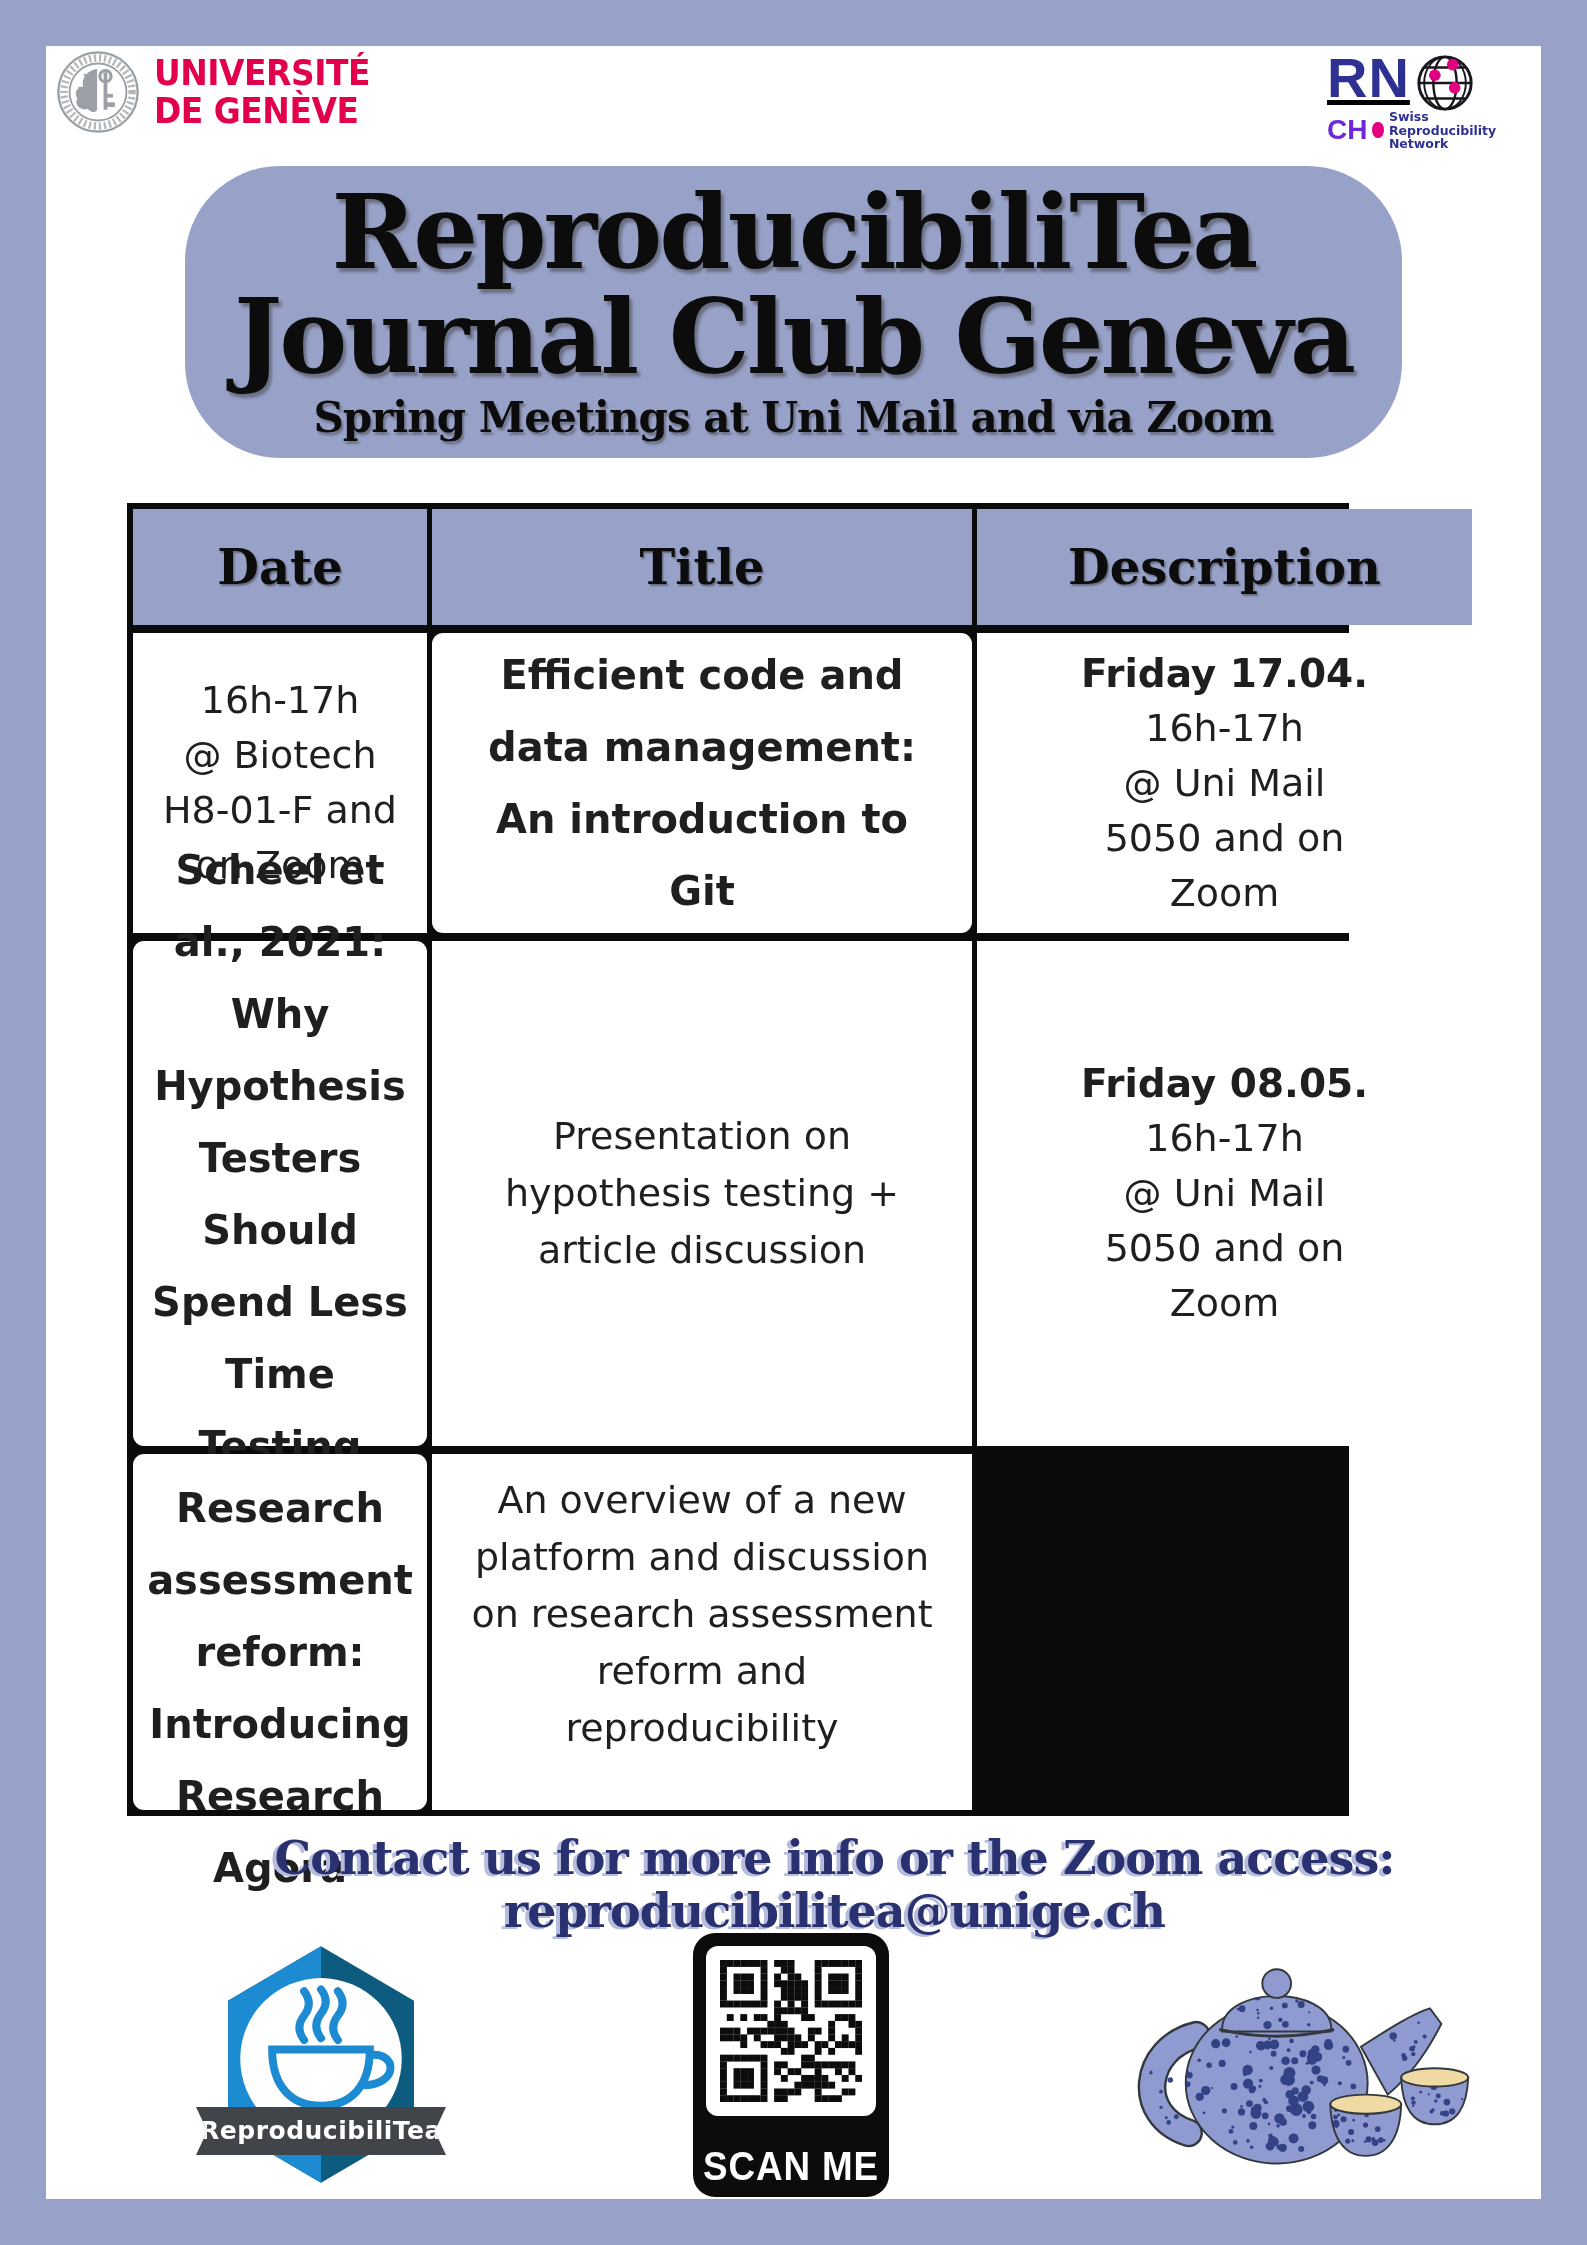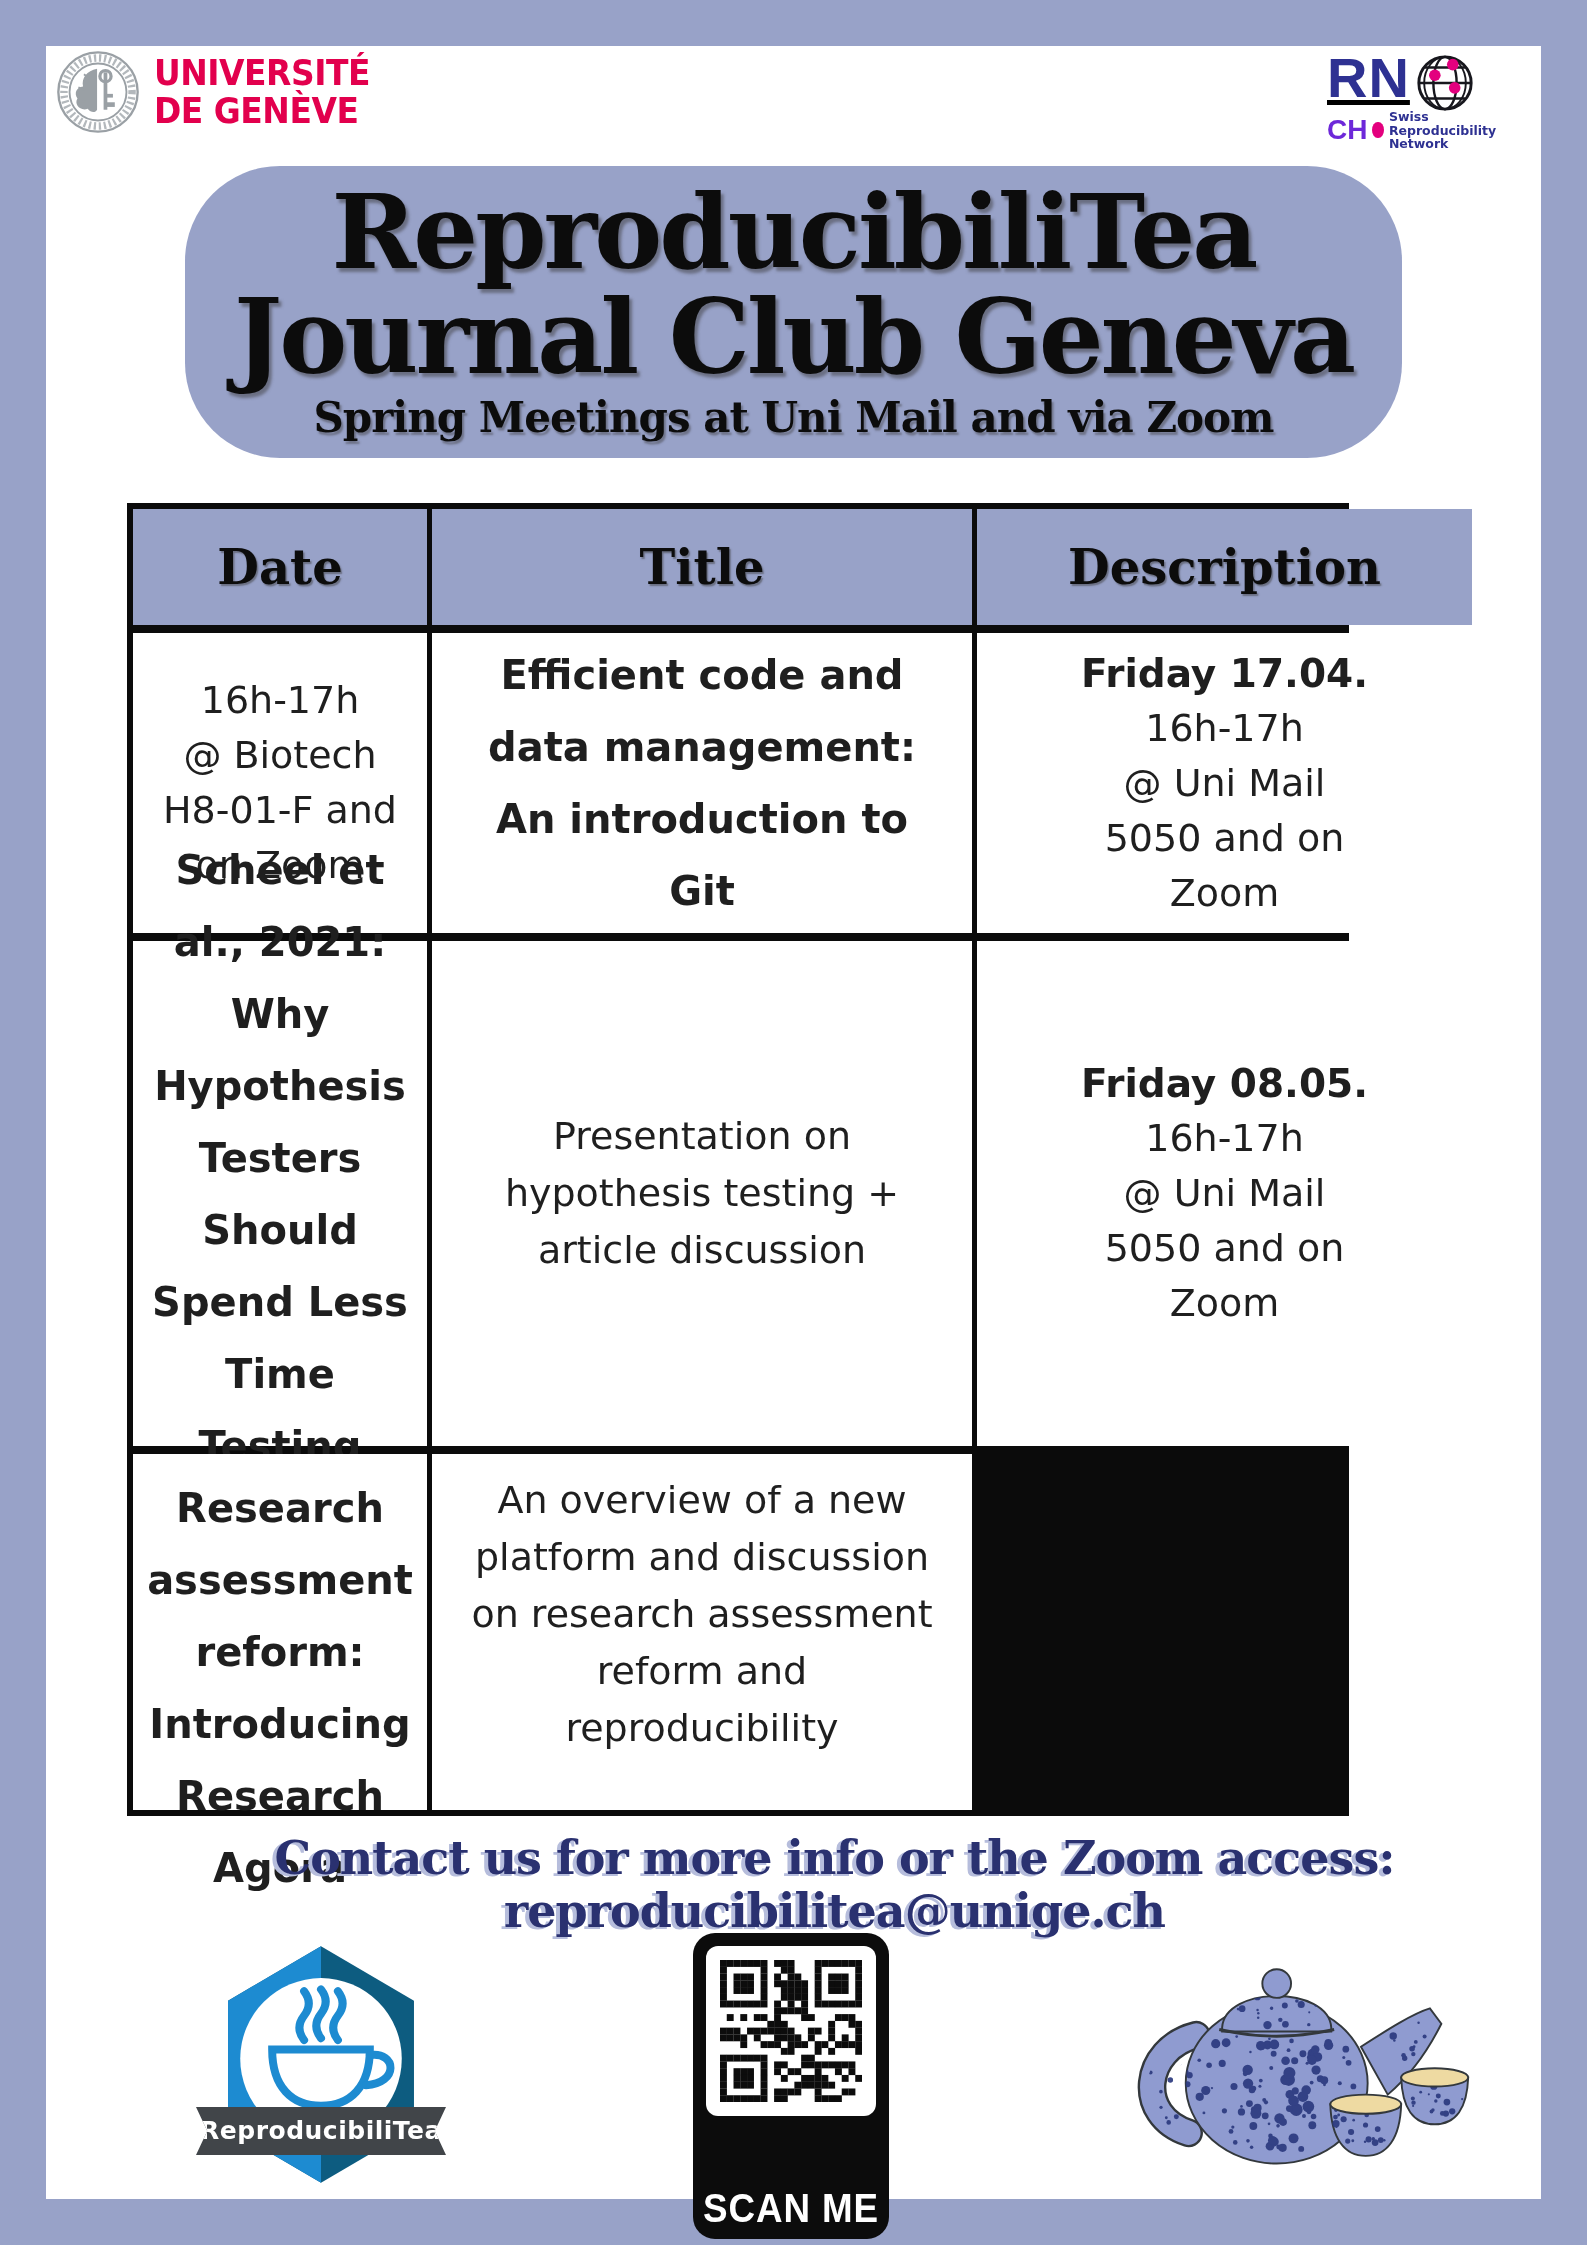--- a/index.html
+++ b/index.html
@@ -37,40 +37,40 @@
          border:6px solid var(--table-border,#0b0b0b);background:var(--table-border,#0b0b0b);
          display:grid;grid-template-columns:294px 540px 495px;grid-template-rows:116px 300px 505px 356px;
          column-gap:5px;row-gap:8px;}
   .cell{background:#fff;display:flex;flex-direction:column;align-items:center;justify-content:center;
         text-align:center;color:var(--body-text,#1f1f1f);}
   .cell.head{background:var(--periwinkle,#98a2c8);color:#0c0c0c;
              font-family:"DejaVu Serif","Liberation Serif",serif;font-weight:bold;font-size:48px;
              text-shadow:1.5px 2px 1.5px rgba(60,60,60,.5);}
   .cell.date{font-size:38px;line-height:55px;}
   .cell.date .b{font-weight:bold;font-size:39px;}
-  .cell.title{font-weight:bold;font-size:40px;line-height:72px;padding:0 28px;}
+  .cell.title{font-weight:bold;font-size:40px;line-height:72px;padding:0 28px;border-radius:11px;}
   .cell.desc{font-size:38px;line-height:57px;padding:0 24px;}
   .cell.top{justify-content:flex-start;padding-top:18px;}
 
   
   .contact{position:absolute;left:0;top:1786px;width:100%;text-align:center;
            font-family:"DejaVu Serif","Liberation Serif",serif;font-weight:bold;
            color:var(--contact-navy,#2a3170);
            text-shadow:-4px 2px 0 var(--contact-shadow,#b6bddc);margin-left:41px;}
   .contact .l1{font-size:46px;line-height:53px;letter-spacing:-1px;}
   .contact .l2{font-size:46px;line-height:53px;letter-spacing:-1px;}
 
   
   .rtlogo{position:absolute;left:150px;top:1898px;width:250px;height:250px;}
   .rtlogo svg{position:absolute;left:17px;top:0;}
   .ribbon{position:absolute;left:0;top:163px;width:250px;height:48px;background:var(--ribbon-gray,#414549);
           clip-path:polygon(0 0,100% 0,95.5% 50%,100% 100%,0 100%,4.5% 50%);
           color:#fff;font-weight:bold;font-size:25px;line-height:48px;text-align:center;letter-spacing:.5px;}
 
-  .qrblock{position:absolute;left:647px;top:1887px;width:196px;height:306px;background:var(--qr-black,#0c0c0c);
+  .qrblock{position:absolute;left:647px;top:1887px;width:196px;height:264px;background:var(--qr-black,#0c0c0c);
            border-radius:22px;}
   .qrwhite{position:absolute;left:13px;top:13px;width:170px;height:170px;background:#fff;border-radius:12px;}
   .qrwhite svg{position:absolute;left:14px;top:14px;}
   .scanme{position:absolute;left:0;bottom:8px;width:100%;text-align:center;color:#fff;font-weight:bold;
           font-size:40px;letter-spacing:1px;font-family:"Liberation Sans","DejaVu Sans",sans-serif;
           transform:scaleX(.92);}
 
   .teapot{position:absolute;left:1085px;top:1905px;}
 </style>
 </head>

